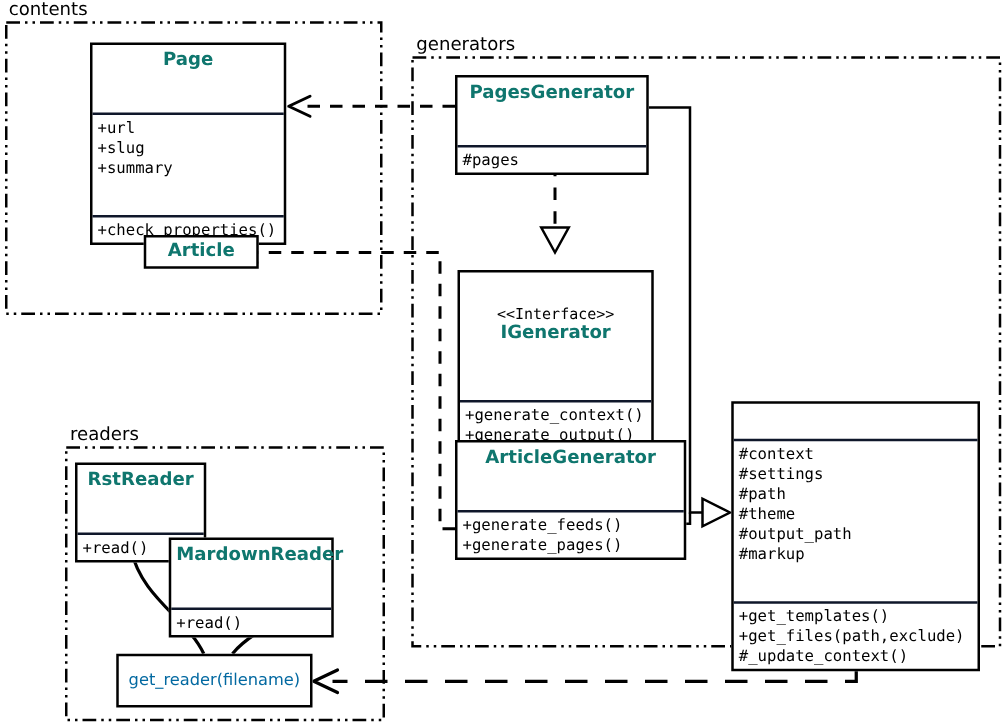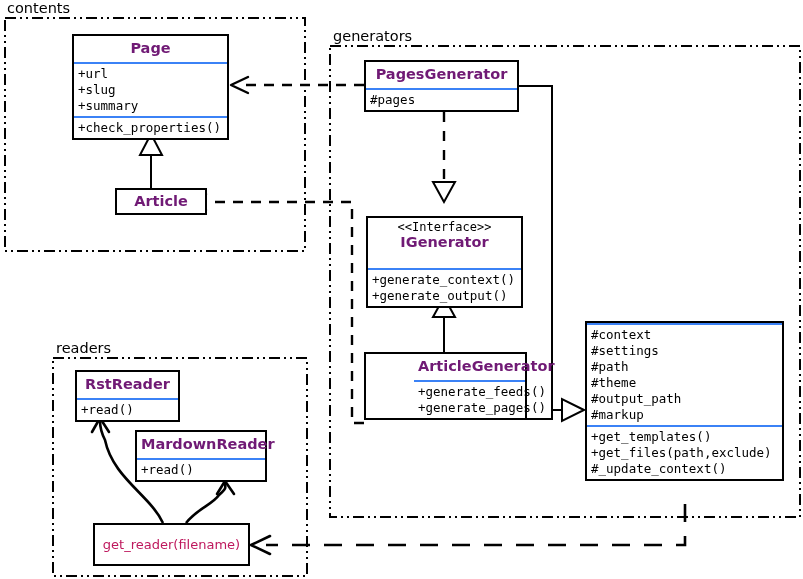--- a/index.html
+++ b/index.html
@@ -28,36 +28,38 @@
     box-sizing: border-box;
     border: 2px solid #000000;
     background: #ffffff;
     z-index: 5;
   }
   .uml-title {
     font-family: "DejaVu Sans", sans-serif;
     font-weight: bold;
     font-size: 14.5px;
     text-align: center;
-    color: #701a75;
+    color: #0f766e;
     padding: 4px 4px 5px 4px;
     line-height: 1.15;
     white-space: nowrap;
   }
   .uml-stereotype {
     font-family: "DejaVu Sans Mono", monospace;
     font-weight: normal;
     font-size: 12px;
     text-align: center;
     color: #000000;
     padding: 3px 4px 0 4px;
     line-height: 1.1;
+    margin-top: 24px;
   }
   .uml-sep {
-    border-top: 2px solid #3b82f6;
+    border-top: 2px solid #0f172a;
+    margin-top: 28px;
   }
   .uml-compartment {
     font-family: "DejaVu Sans Mono", monospace;
     font-size: 12.5px;
     color: #000000;
     padding: 2px 1px 2px 4px;
     line-height: 1.28;
     white-space: nowrap;
   }
   .uml-compartment div {
@@ -70,21 +72,21 @@
     border: 2px solid #000000;
     background: #ffffff;
     z-index: 5;
     display: flex;
     align-items: center;
     justify-content: center;
   }
   .uml-func-label {
     font-family: "DejaVu Sans", sans-serif;
     font-size: 13px;
-    color: #be185d;
+    color: #0369a1;
     white-space: nowrap;
   }
   .pkg-label {
     position: absolute;
     font-family: "DejaVu Sans", sans-serif;
     font-size: 14.5px;
     color: #000000;
     background: #ffffff;
     padding: 0 2px;
     z-index: 3;
@@ -167,21 +169,21 @@
 
   <div class="uml-class" style="left:366px; top:216px; width:157px;">
     <div class="uml-stereotype">&lt;&lt;Interface&gt;&gt;</div>
     <div class="uml-title" style="padding:0 4px 17px 4px;">IGenerator</div>
     <div class="uml-compartment uml-sep">
       <div>+generate_context()</div>
       <div>+generate_output()</div>
     </div>
   </div>
 
-  <div class="uml-class" style="left:364px; top:352px; width:163px;padding-left:48px;">
+  <div class="uml-class" style="left:364px; top:352px; width:185px;">
     <div class="uml-title">ArticleGenerator</div>
     <div class="uml-compartment uml-sep">
       <div>+generate_feeds()</div>
       <div>+generate_pages()</div>
     </div>
   </div>
 
   <div class="uml-class" style="left:585px; top:321px; width:199px;">
     <div class="uml-compartment uml-sep">
       <div>#context</div>
@@ -191,21 +193,21 @@
       <div>#output_path</div>
       <div>#markup</div>
     </div>
     <div class="uml-compartment uml-sep">
       <div>+get_templates()</div>
       <div>+get_files(path,exclude)</div>
       <div>#_update_context()</div>
     </div>
   </div>
 
-  <div class="uml-class" style="left:75px; top:370px; width:105px;">
+  <div class="uml-class" style="left:60px; top:370px; width:105px;">
     <div class="uml-title">RstReader</div>
     <div class="uml-compartment uml-sep">
       <div>+read()</div>
     </div>
   </div>
 
   <div class="uml-class" style="left:135px; top:430px; width:132px;">
     <div class="uml-title">MardownReader</div>
     <div class="uml-compartment uml-sep">
       <div>+read()</div>

